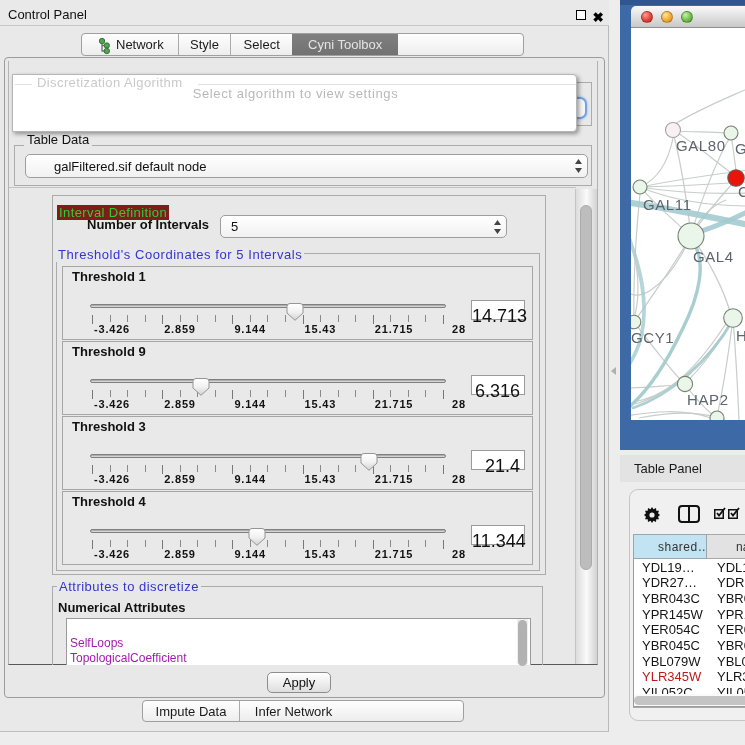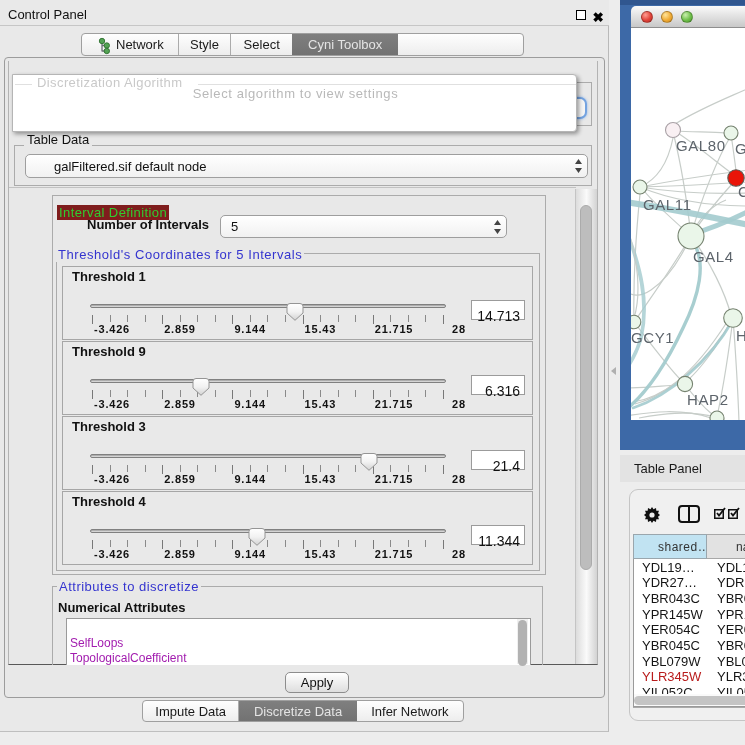--- a/index.html
+++ b/index.html
@@ -6,21 +6,21 @@
 html,body { width:745px; height:745px; }
 body { font-family:"Liberation Sans", sans-serif; background:#ededed; position:relative; overflow:hidden; }
 .abs { position:absolute; }
 .combo { background:linear-gradient(#ffffff,#f1f1f1); border:1px solid #9e9e9e; border-radius:5px; display:flex; align-items:center; font-size:13px; color:#111; box-shadow:inset 0 1px 0 #fff; }
 .arr { position:absolute; right:4px; top:50%; margin-top:-7px; }
 .combo { position:absolute; }
 .light { width:12px; height:12px; border-radius:50%; border:0.5px solid rgba(0,0,0,0.25); }
 .tick { position:absolute; width:1px; background:#787878; }
 .tlab { position:absolute; width:60px; text-align:center; font-size:11px; font-weight:bold; letter-spacing:0.8px; color:#111;padding-left:32px; }
 .thumb { position:absolute; width:18px; height:22px; }
-.vbox { position:absolute; width:54px; height:20px; background:#fff; border:1px solid #9b9b9b; font-size:14px; color:#111; text-align:right; line-height:30px; padding-right:4px; }
+.vbox { position:absolute; width:54px; height:20px; background:#fff; border:1px solid #9b9b9b; font-size:18px; color:#111; text-align:right; line-height:30px; padding-right:4px; }
 
 </style>
 </head>
 <body>
 
 <div class="abs" id="cpwin" style="left:0;top:0;width:609px;height:732px;background:#e9e9e9;border-right:1px solid #b9b9b9;border-bottom:1px solid #bfbfbf;"></div>
 <div class="abs" style="left:0;top:0;width:609px;height:26px;background:#e9e9e9;border-bottom:1px solid #c6c6c6;"></div>
 <div class="abs" style="left:8px;top:7px;font-size:13px;color:#111;">Control Panel</div>
 <div class="abs" style="left:576px;top:10px;width:10px;height:10px;border:1.6px solid #000;background:#fff;"></div>
 <div class="abs" style="left:592.5px;top:8.5px;font-size:13.5px;font-weight:bold;color:#000;">✖</div>
@@ -188,25 +188,24 @@
 <div class="abs" style="left:58px;top:600px;font-size:13px;font-weight:bold;color:#111;">Numerical Attributes</div>
 <div class="abs" style="left:66px;top:618px;width:465px;height:47px;background:#fff;border:1px solid #9a9a9a;border-bottom:none;overflow:hidden;">
   <div style="font-size:12px;color:#a21caf;margin:17px 0 0 3px;line-height:14.7px;">SelfLoops<br>TopologicalCoefficient<br>BetweennessCentrality<br>ClusteringCoefficient</div>
 </div>
 <div class="abs" style="left:517px;top:619px;width:11px;height:45px;background:#f0f0f0;"></div>
 <div class="abs" style="left:518px;top:620px;width:9px;height:46px;background:#b2b2b2;border-radius:5px;"></div>
 
 <div class="abs" style="left:575px;top:189px;width:22px;height:475px;background:linear-gradient(90deg,#dcdcdc,#fafafa 50%,#d2d2d2);border-left:1px solid #c4c4c4;"></div>
 <div class="abs" style="left:580px;top:205px;width:12px;height:365px;background:#bdbdbd;border:1px solid #ababab;border-radius:7px;"></div>
 
-<div class="abs" style="left:267px;top:672px;width:64px;height:21px;background:linear-gradient(#ffffff,#dedede);border:1px solid #8d8d8d;border-radius:5px;display:flex;align-items:center;justify-content:center;font-size:13px;color:#111;margin-left:18px;">Apply</div>
+<div class="abs" style="left:267px;top:672px;width:64px;height:21px;background:linear-gradient(#ffffff,#dedede);border:1px solid #8d8d8d;border-radius:5px;display:flex;align-items:center;justify-content:center;font-size:13px;color:#111;">Apply</div>
 
 <div class="abs" style="left:142px;top:700px;width:322px;height:22px;border:1px solid #9f9f9f;border-radius:4px;background:linear-gradient(#fefefe,#ededed);display:flex;overflow:hidden;">
   <div style="width:97px;border-right:1px solid #ababab;display:flex;align-items:center;justify-content:center;font-size:13px;color:#1a1a1a;">Impute Data</div>
-  <div style="width:118px;display:flex;align-items:center;justify-content:center;font-size:13px;background:linear-gradient(#7f7f7f,#727272);color:#e4e4e4;">Discretize Data</div>
   <div style="width:107px;display:flex;align-items:center;justify-content:center;font-size:13px;color:#1a1a1a;">Infer Network</div>
 </div>
 
 <div class="abs" style="left:611px;top:367px;width:0;height:0;border-top:4px solid transparent;border-bottom:4px solid transparent;border-right:5px solid #b0b0b0;"></div>
 
 <div class="abs" style="left:620px;top:0;width:125px;height:450px;background:#3d69a7;"></div>
 <div class="abs" style="left:620px;top:0;width:125px;height:5px;background:#30568f;"></div>
 <div class="abs" style="left:631px;top:6px;width:114px;height:22px;background:linear-gradient(#fafafa,#c8c8c8);border-bottom:1px solid #8e8e8e;border-radius:5px 0 0 0;"></div>
 <div class="abs light" style="left:641px;top:11px;background:radial-gradient(circle at 35% 30%, #ff9d92, #e1443a 55%, #b62e26);"></div>
 <div class="abs light" style="left:661px;top:11px;background:radial-gradient(circle at 35% 30%, #ffe49a, #f0ab35 55%, #cf8a1f);"></div>

